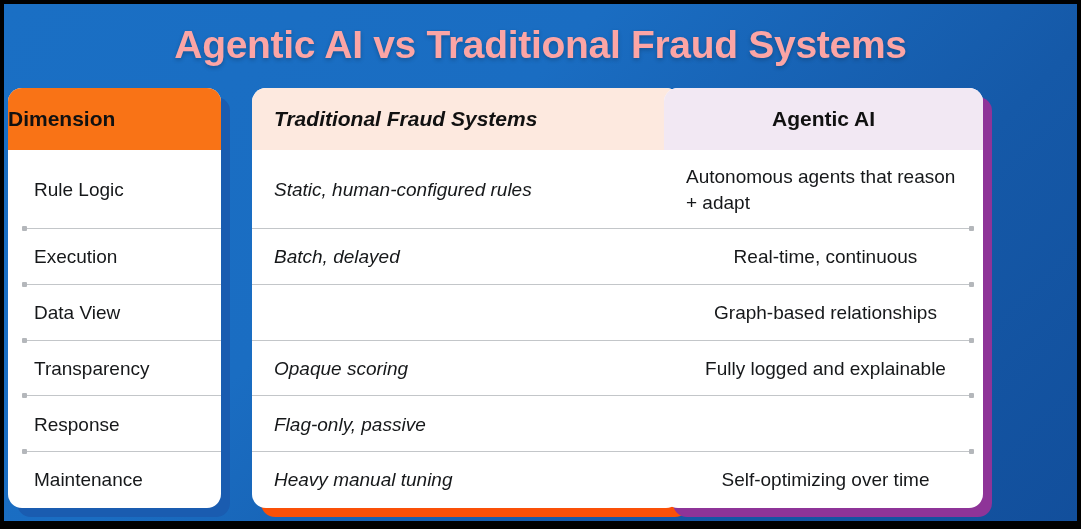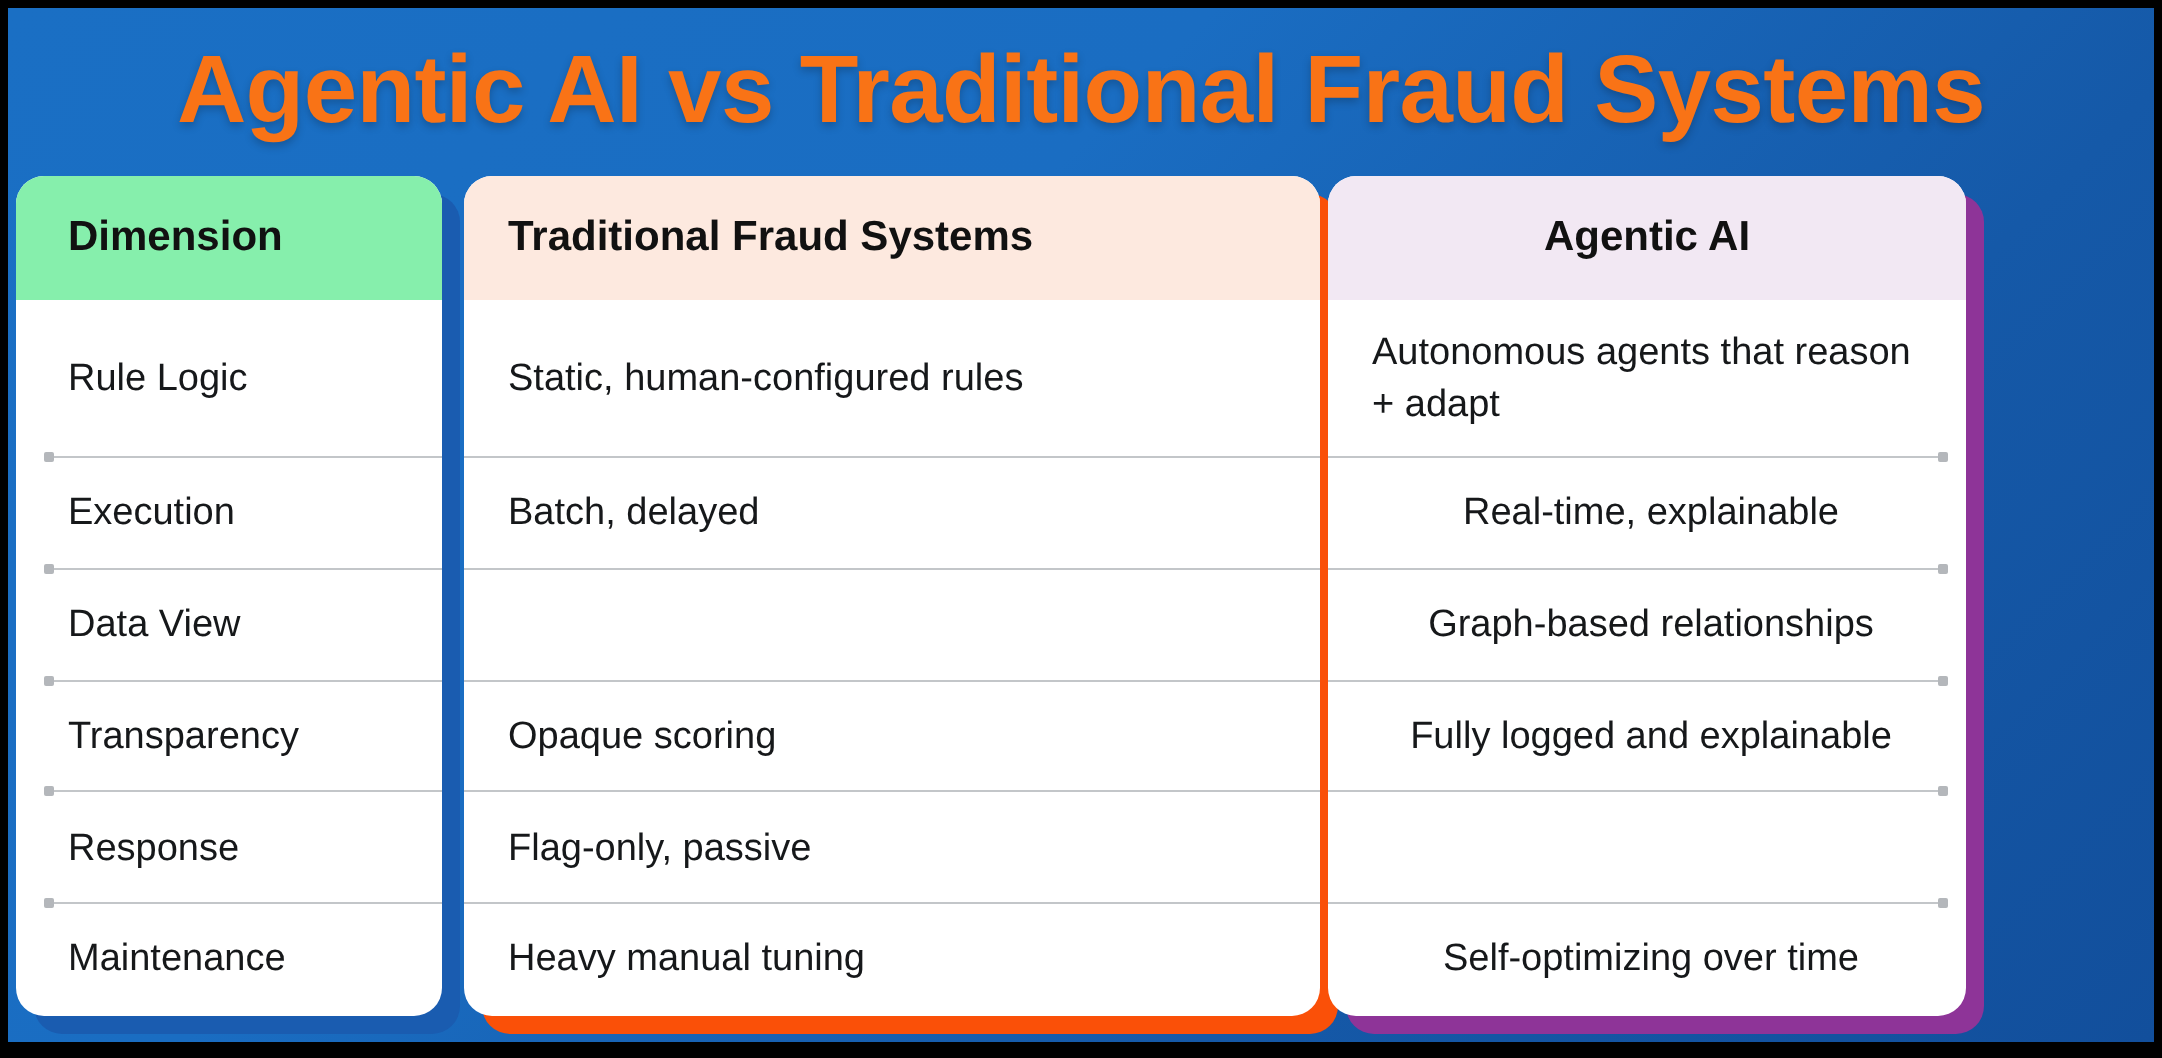--- a/index.html
+++ b/index.html
@@ -34,22 +34,22 @@
     position: absolute;
     left: 4px;
     top: 4px;
     width: 1073px;
     height: 82px;
     display: flex;
     align-items: center;
     justify-content: center;
   }
   #title-text {
-    color: #f97316;
-    font-size: 48px;
+    color: #fca5a5;
+    font-size: 39px;
     font-weight: bold;
     letter-spacing: -0.3px;
     white-space: nowrap;
     text-shadow: 0 2px 4px rgba(0,0,0,0.22);
   }
 
   
   .col {
     position: absolute;
     top: 88px;
@@ -74,40 +74,39 @@
     height: 100%;
     background: #ffffff;
     border-radius: 14px;
     overflow: hidden;
     display: flex;
     flex-direction: column;
   }
 
   
   #col-dimension { left: 8px;   width: 213px; }
-  #col-traditional { left: 232px; width: 428px; }
+  #col-traditional { left: 252px; width: 428px; font-style: italic; }
   #col-agentic   { left: 664px; width: 319px; }
 
   #shadow-dimension   { background: #1a5cb0; }
   #shadow-traditional { background: #fa5008; }
   #shadow-agentic     { background: #8e3498; }
 
   
   .col-header {
     height: 62px;
     display: flex;
     align-items: center;
     flex: 0 0 auto;
     font-size: 21px;
     font-weight: bold;
     color: #111111;
   }
   #header-dimension {
-    background: #86efac;
-    padding-left: 26px;
+    background: #f97316;
     justify-content: flex-start;
   }
   #header-traditional {
     background: #fde9df;
     padding-left: 22px;
     justify-content: flex-start;
   }
   #header-agentic {
     background: #f2e8f3;
     justify-content: center;
@@ -246,21 +245,21 @@
   <div class="col" id="col-agentic">
     <div class="col-shadow" id="shadow-agentic"></div>
     <div class="col-card">
       <div class="col-header" id="header-agentic">Agentic AI</div>
       <div class="col-body">
         <div class="row row-tall">
           <span class="cell-text">Autonomous agents that reason + adapt</span>
           <span class="row-sep"></span>
         </div>
         <div class="row">
-          <span class="cell-text">Real-time, explainable</span>
+          <span class="cell-text">Real-time, continuous</span>
           <span class="row-sep"></span>
         </div>
         <div class="row">
           <span class="cell-text">Graph-based relationships</span>
           <span class="row-sep"></span>
         </div>
         <div class="row">
           <span class="cell-text">Fully logged and explainable</span>
           <span class="row-sep"></span>
         </div>

